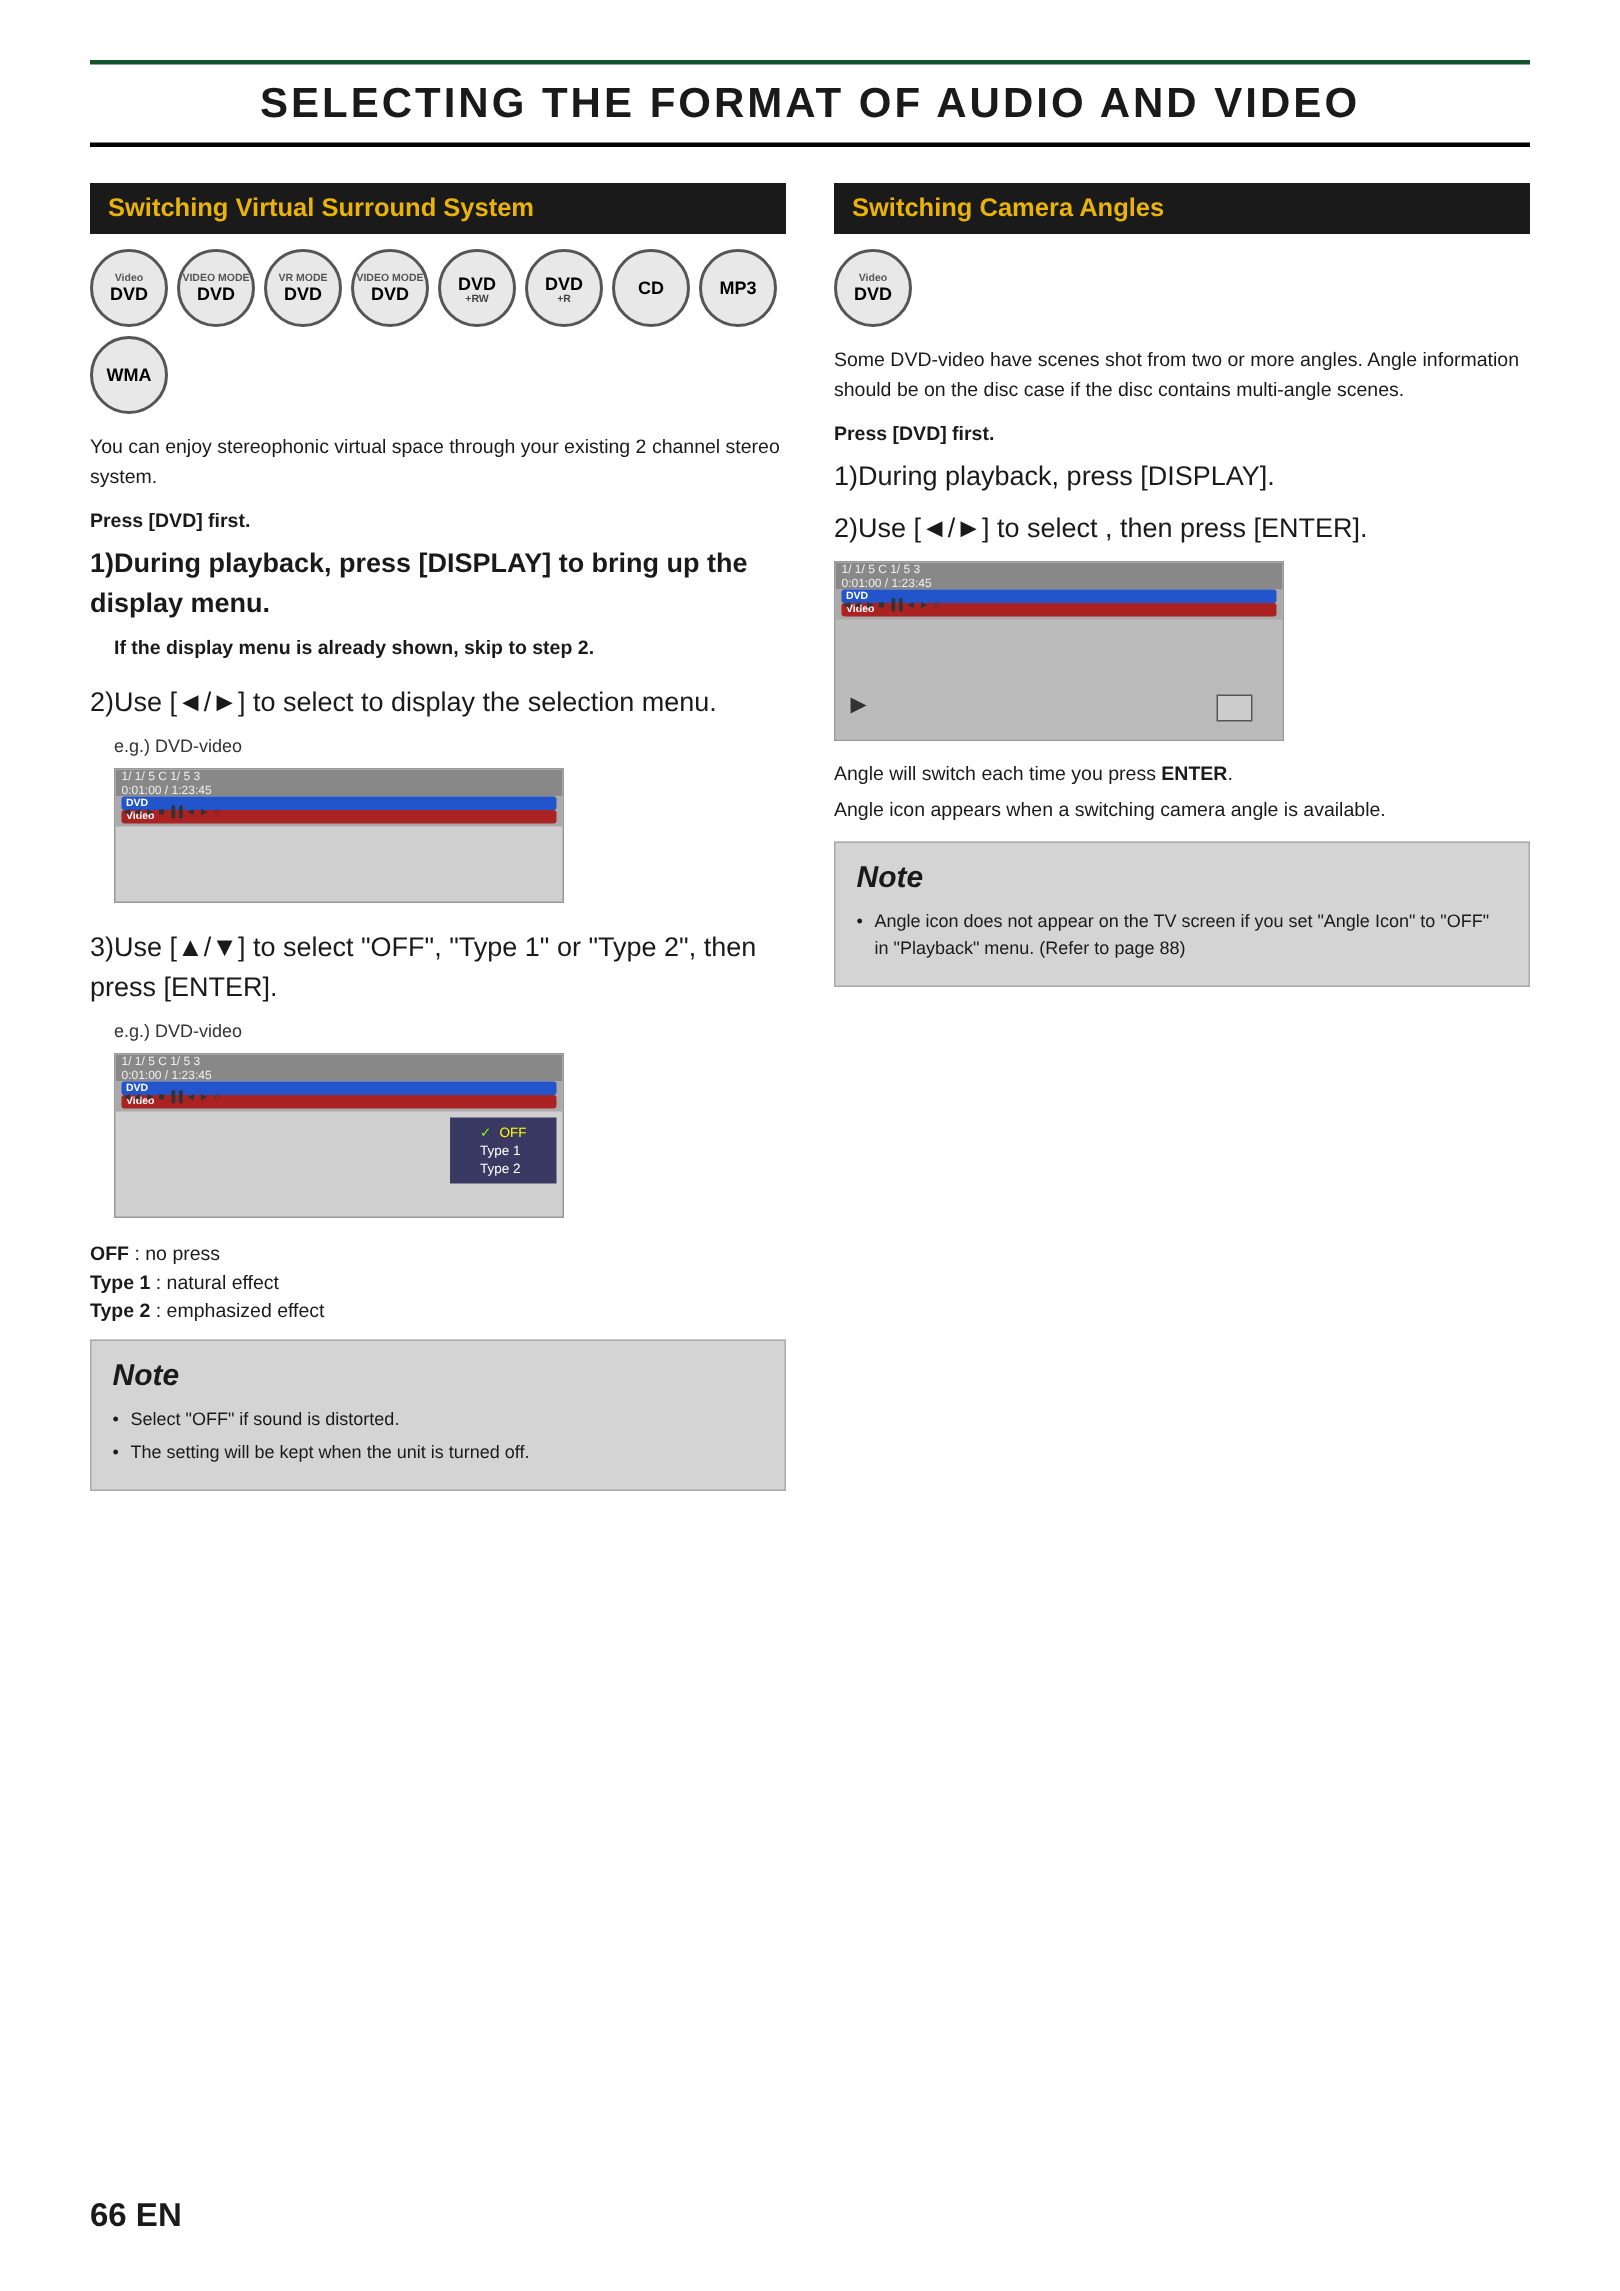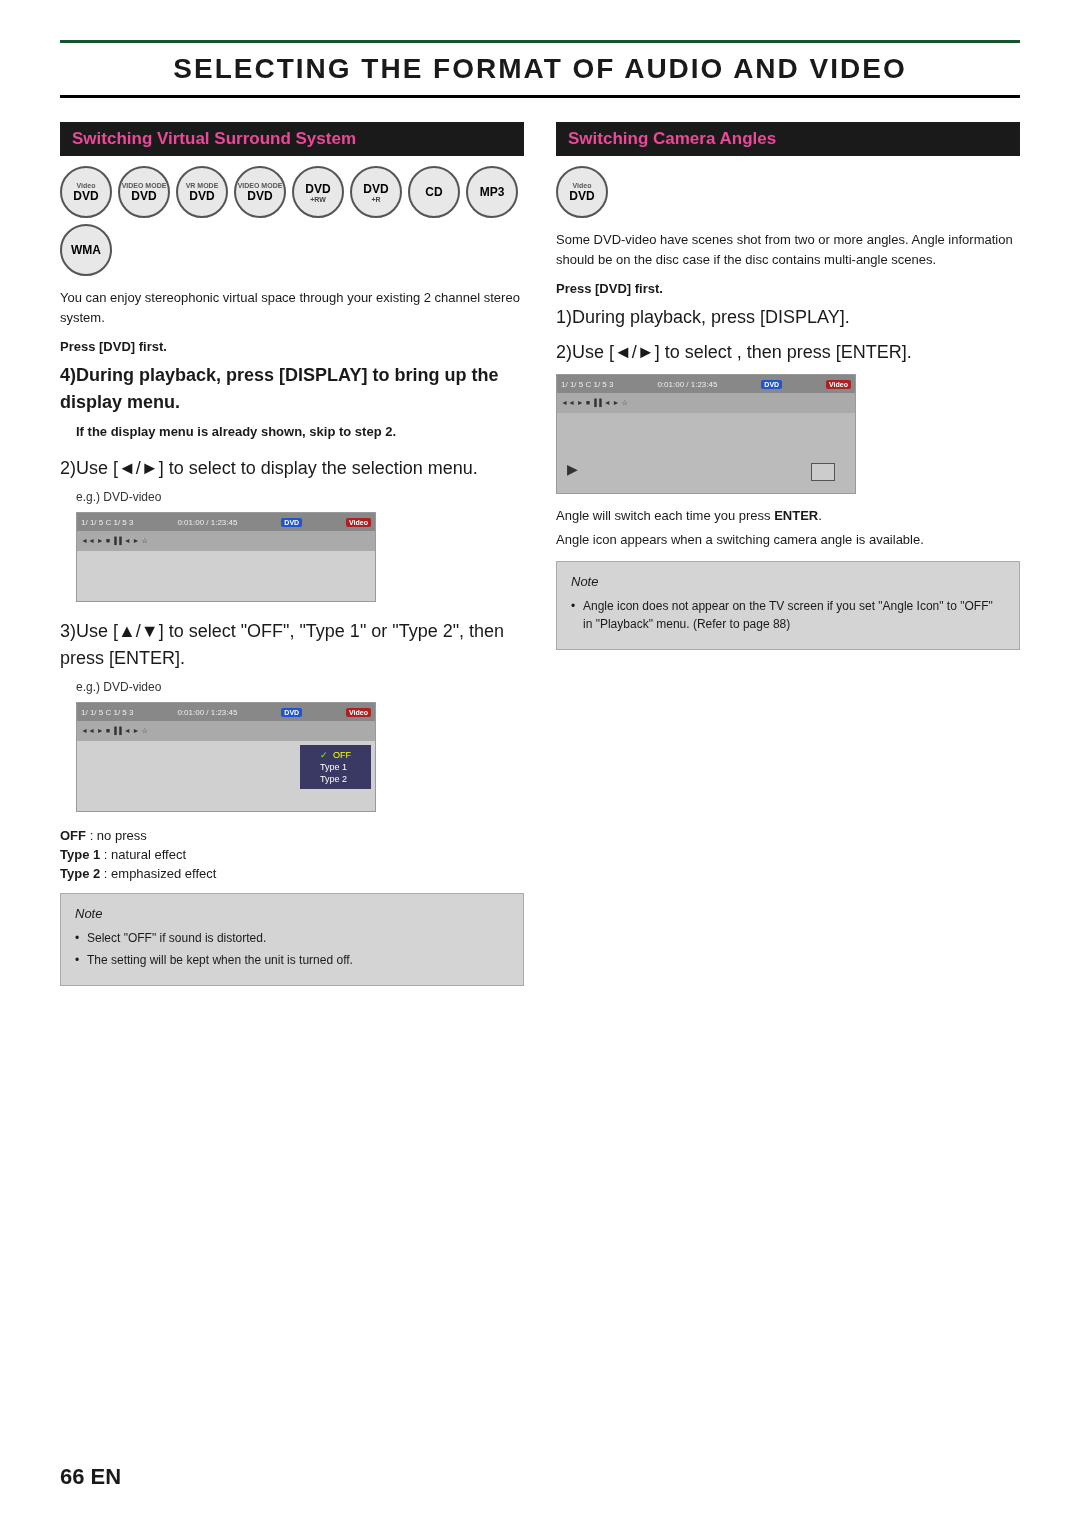--- a/index.html
+++ b/index.html
@@ -32,21 +32,21 @@
     .col-left {
       flex: 1;
     }
 
     .col-right {
       flex: 1;
     }
 
     .section-header {
       background: #1a1a1a;
-      color: #ec4899;
+      color: #eab308;
       font-size: 17px;
       font-weight: 800;
       padding: 7px 12px;
       margin-bottom: 10px;
     }
 
     .disc-icons {
       display: flex;
       flex-wrap: wrap;
       gap: 6px;
@@ -128,27 +128,27 @@
       background: #d0d0d0;
       width: 300px;
       height: 90px;
       margin: 8px 16px 16px 16px;
       position: relative;
       overflow: hidden;
     }
 
     .screen-topbar {
       display: flex;
-      align-items: center;
       justify-content: space-between;
       background: #888;
       height: 18px;
       padding: 0 4px;
       font-size: 9px;
       color: #fff;
+      flex-direction: column;
     }
 
     .screen-topbar-left {
       display: flex;
       gap: 3px;
       align-items: center;
       font-size: 8px;
       color: #eee;
     }
 
@@ -218,22 +218,22 @@
     }
 
     .note-box {
       background: #d4d4d4;
       border: 1px solid #aaa;
       padding: 12px 14px;
       margin-top: 12px;
     }
 
     .note-title {
-      font-size: 13px;
-      font-weight: 400;
+      font-size: 20px;
+      font-weight: 700;
       font-style: italic;
       margin-bottom: 8px;
     }
 
     .note-item {
       font-size: 12px;
       line-height: 1.5;
       padding-left: 12px;
       position: relative;
       margin-bottom: 4px;
@@ -354,21 +354,21 @@
       <div class="disc-icon">
         <span class="label-main">WMA</span>
       </div>
     </div>
 
     <p class="intro-text">You can enjoy stereophonic virtual space through your existing 2 channel stereo system.</p>
 
     <p class="press-dvd">Press [DVD] first.</p>
 
     <p class="step">
-      <span class="step-bold">4)During playback, press [DISPLAY] to bring up the display menu.</span>
+      <span class="step-bold">1)During playback, press [DISPLAY] to bring up the display menu.</span>
     </p>
 
     <p class="step-indent">If the display menu is already shown, skip to step 2.</p>
 
     <p class="step">2)Use [◄/►] to select  to display the selection menu.</p>
 
     <p class="step-eg">e.g.) DVD-video</p>
 
     <div class="dvd-screen">
       <div class="screen-topbar">

